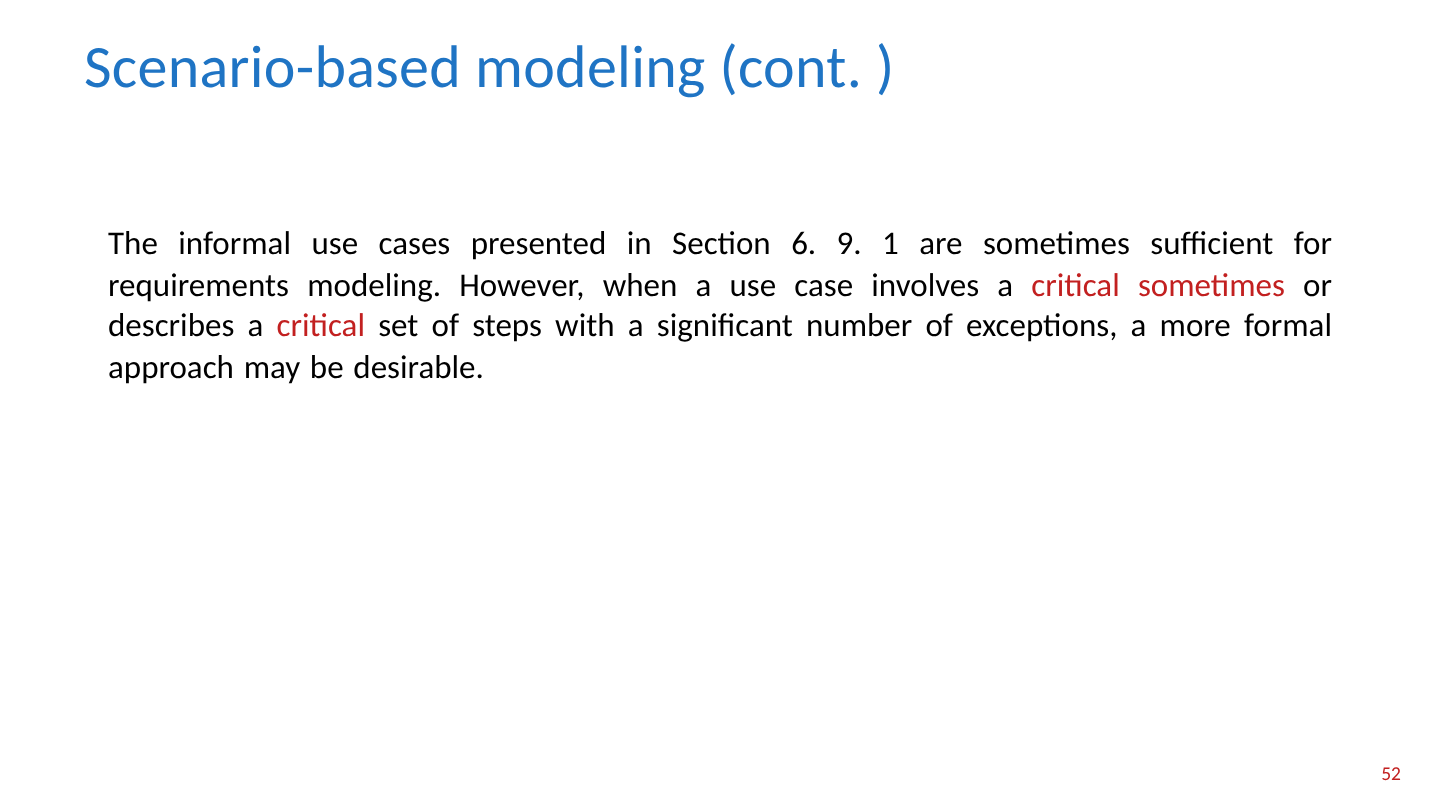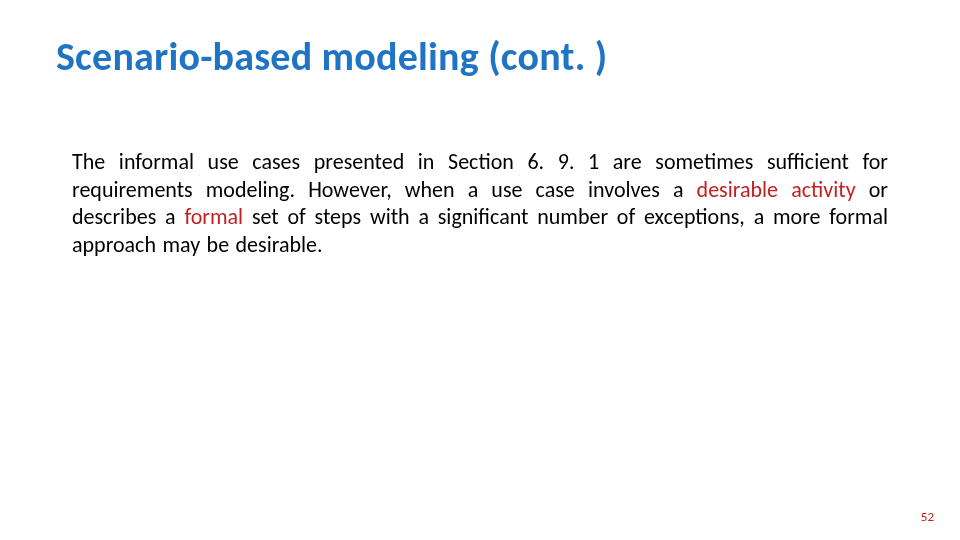--- a/index.html
+++ b/index.html
@@ -15,23 +15,23 @@
   }
   .slide {
     position: relative;
     width: 960px;
     height: 540px;
     box-sizing: border-box;
   }
   .title {
     position: absolute;
     left: 56px;
-    top: 32px;
+    top: 20px;
     font-size: 40px;
-    font-weight: 700;
+    font-weight: 400;
     color: #1f74c4;
     letter-spacing: 0.2px;
   }
   .subtitle {
     position: absolute;
     left: 58px;
     top: 80px;
     font-size: 24px;
     font-weight: 700;
     color: #1f74c4;
@@ -58,16 +58,16 @@
     font-size: 13px;
     color: #c22020;
   }
 </style>
 </head>
 <body>
 
 <div class="slide">
   <div class="title">Scenario-based modeling (cont. )</div>
   <div class="body">
-    <span>The  informal  use  cases  presented  in  Section  6. 9. 1  are  sometimes sufficient  for requirements  modeling.  However,  when  a  use  case involves  a </span><span class="hl">desirable  activity </span><span> or describes a </span><span class="hl">formal </span><span>set of steps with a significant number of exceptions, a more formal approach may be desirable.</span>
+    <span>The  informal  use  cases  presented  in  Section  6. 9. 1  are  sometimes sufficient  for requirements  modeling.  However,  when  a  use  case involves  a </span><span class="hl">critical  sometimes </span><span> or describes a </span><span class="hl">critical </span><span>set of steps with a significant number of exceptions, a more formal approach may be desirable.</span>
   </div>
   <div class="page-num">52</div>
 </div>
 
 </body></html>

